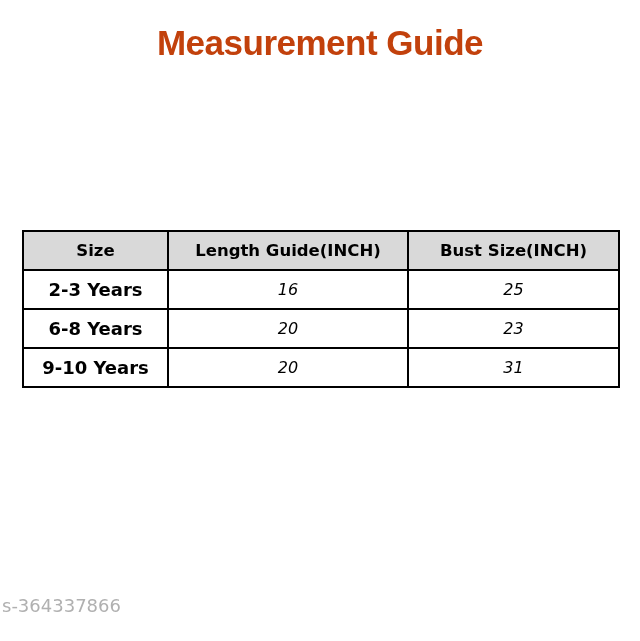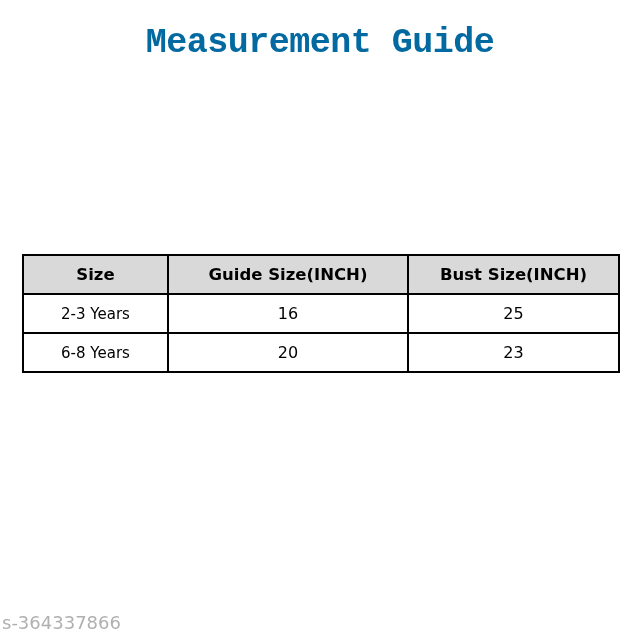--- a/index.html
+++ b/index.html
@@ -17,70 +17,70 @@
   .page {
     width: 640px;
     height: 641px;
     position: relative;
     box-sizing: border-box;
   }
   .title {
     text-align: center;
     font-size: 35px;
     font-weight: bold;
-    color: #0369a1;
+    color: #c2410c;
     letter-spacing: -0.5px;
     margin: 0;
     padding-top: 23px;
-    font-family: Liberation Mono, monospace;
+    font-family: Liberation Sans, sans-serif;
   }
   .table-wrap {
     position: absolute;
     left: 22px;
     top: 230px;
     width: 596px;
   }
   table.size-table {
     border-collapse: collapse;
     width: 596px;
     table-layout: fixed;
-    margin-top: 24px;
   }
   table.size-table th,
   table.size-table td {
     border: 2px solid #000000;
     height: 39px;
     padding: 0 6px;
     font-size: 16px;
     color: #000000;
     text-align: center;
     vertical-align: middle;
     box-sizing: border-box;
   }
   table.size-table thead th {
     background: #d9d9d9;
     font-weight: bold;
     font-size: 16.5px;
   }
   table.size-table tbody td.size-cell {
-    font-weight: normal;
-    font-size: 15px;
+    font-weight: bold;
+    font-size: 18px;
   }
   table.size-table tbody td.value-cell {
     font-weight: normal;
     font-size: 16px;
+    font-style: italic;
   }
   col.col-size { width: 145px; }
   col.col-length { width: 240px; }
   col.col-bust { width: 211px; }
 
   .watermark {
     position: absolute;
     left: 2px;
-    bottom: 8px;
+    bottom: 25px;
     font-size: 18px;
     color: #b0b0b0;
     font-family: "DejaVu Sans", sans-serif;
     letter-spacing: 0px;
     white-space: nowrap;
   }
 </style>
 </head>
 <body>
 
@@ -91,34 +91,39 @@
   <div class="table-wrap">
     <table class="size-table">
       <colgroup>
         <col class="col-size">
         <col class="col-length">
         <col class="col-bust">
       </colgroup>
       <thead>
         <tr>
           <th>Size</th>
-          <th>Guide Size(INCH)</th>
+          <th>Length Guide(INCH)</th>
           <th>Bust Size(INCH)</th>
         </tr>
       </thead>
       <tbody>
         <tr>
           <td class="size-cell">2-3 Years</td>
           <td class="value-cell">16</td>
           <td class="value-cell">25</td>
         </tr>
         <tr>
           <td class="size-cell">6-8 Years</td>
           <td class="value-cell">20</td>
           <td class="value-cell">23</td>
         </tr>
+        <tr>
+          <td class="size-cell">9-10 Years</td>
+          <td class="value-cell">20</td>
+          <td class="value-cell">31</td>
+        </tr>
       </tbody>
     </table>
   </div>
 
   <div class="watermark">s-364337866</div>
 
 </div>
 
 </body></html>

